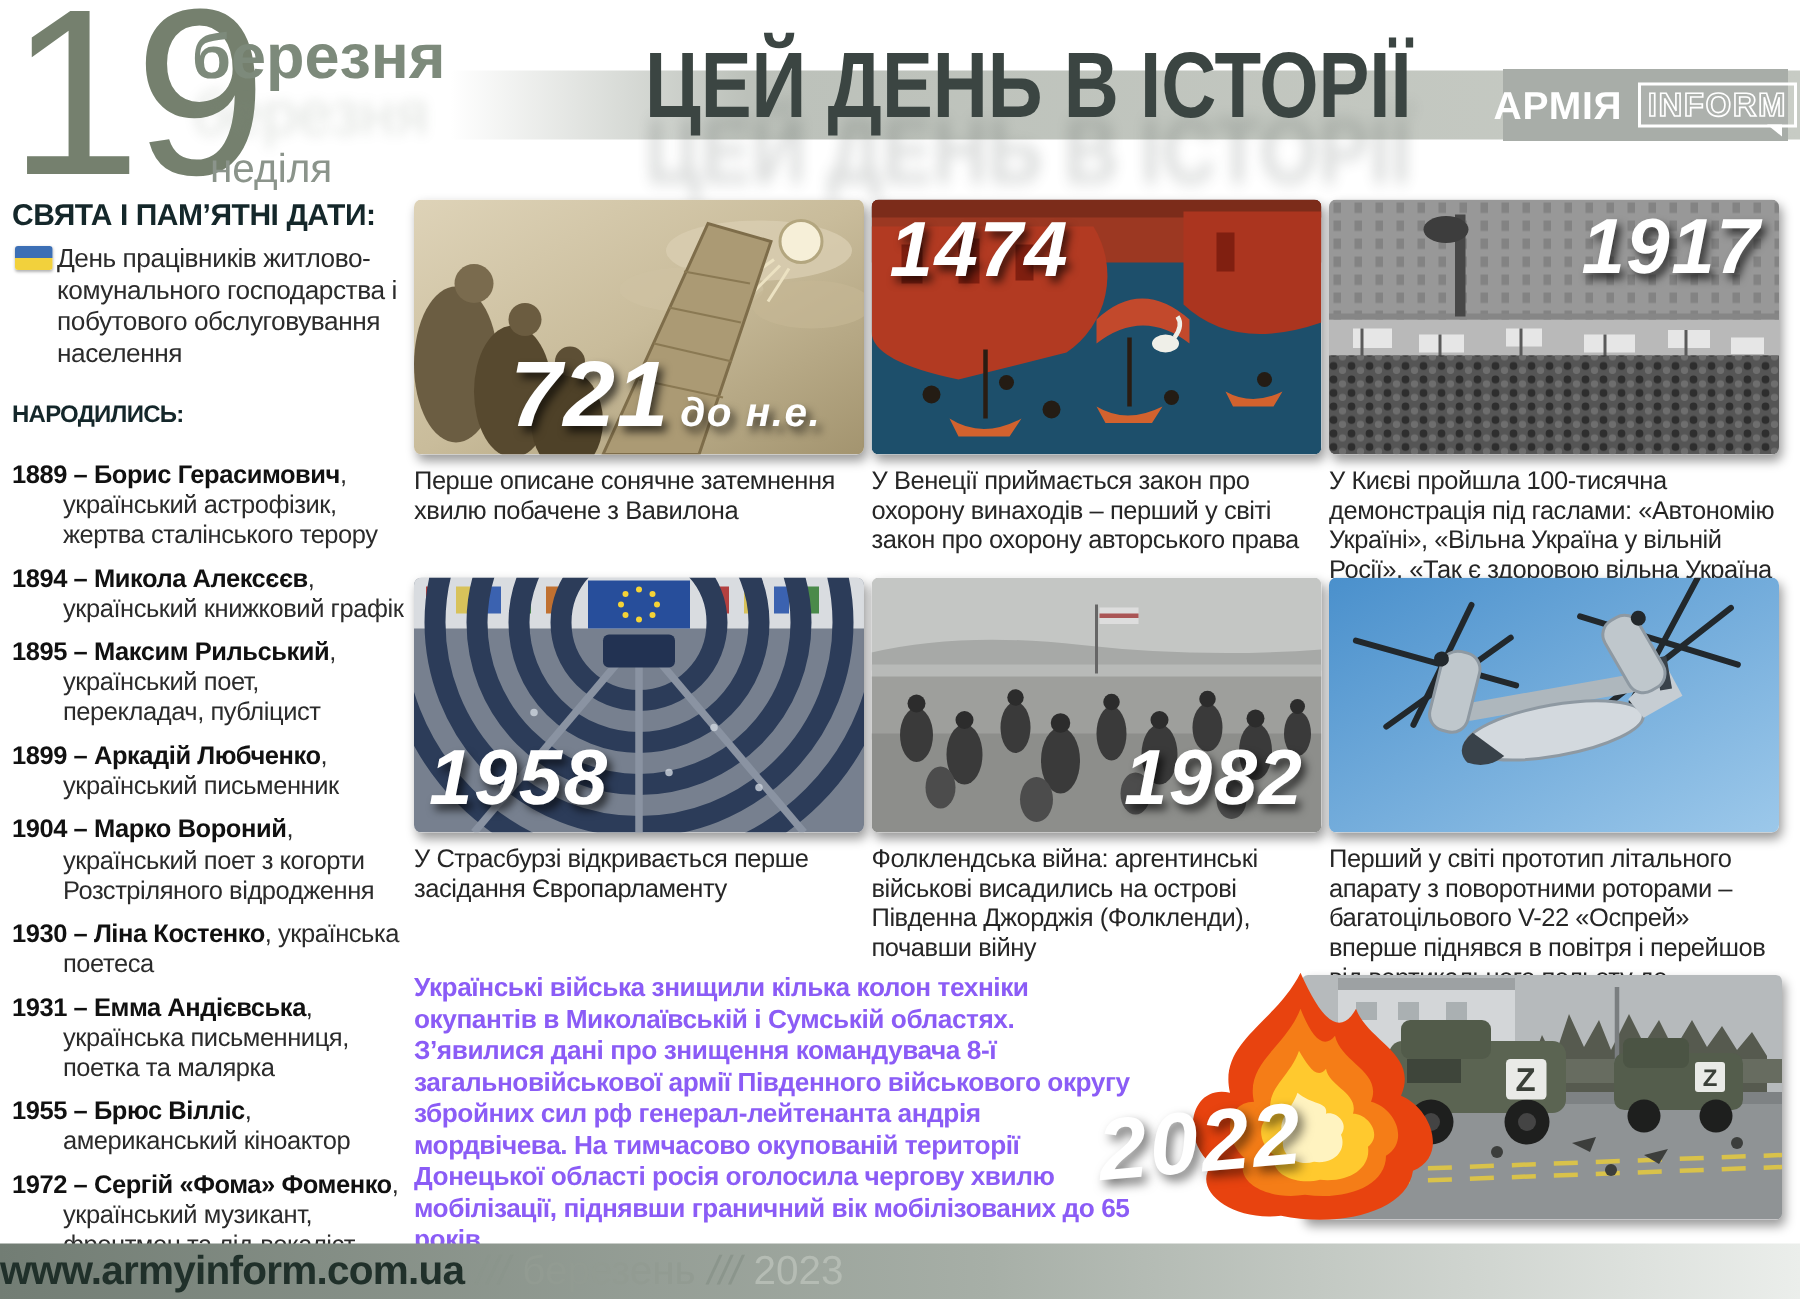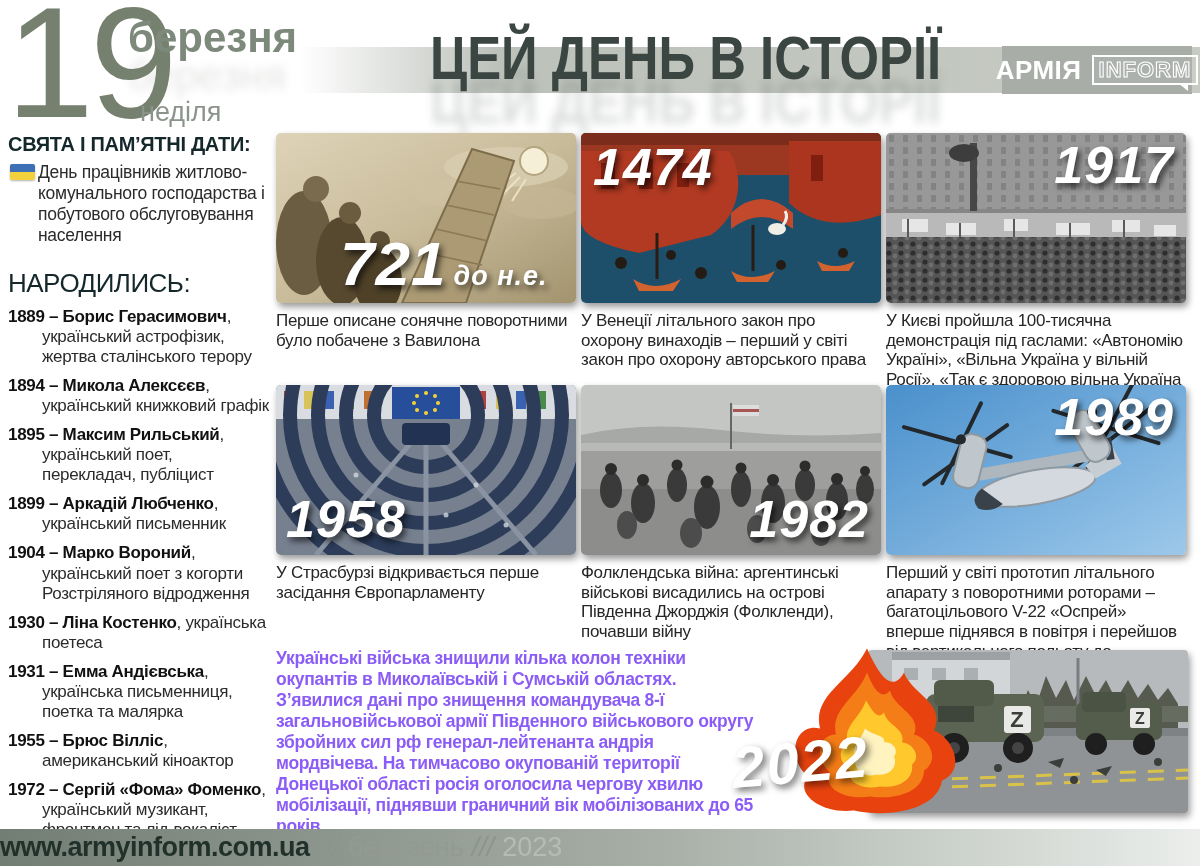--- a/index.html
+++ b/index.html
@@ -30,21 +30,21 @@
   .logo-inform::after { content:""; position:absolute; right:8px; bottom:-8px; width:0; height:0;
                  border-left:10px solid transparent; border-top:8px solid #fff; }
 
   
   .sidebar { position:absolute; left:8px; top:133px; width:262px; }
   .sb-heading { font-size:20px; font-weight:800; color:#14272a; letter-spacing:-.3px; margin-bottom:6px; }
   .holiday-wrap { position:relative; padding-left:30px; font-size:17.5px; line-height:1.2;
                   color:#2b2b2b; letter-spacing:-.3px; }
   .flag { position:absolute; left:2px; top:2px; width:25px; height:16px; border-radius:2px;
           background:linear-gradient(#3c6fb5 50%, #f2d13c 50%); box-shadow:0 1px 2px rgba(0,0,0,.3); }
-  .born-heading { font-size:26px; font-weight:400; color:#14272a; margin:22px 0 8px 0; letter-spacing:-.5px; }
+  .born-heading { font-size:16px; font-weight:700; color:#14272a; margin:22px 0 21px 0; letter-spacing:-.5px; }
   .birth { font-size:17px; line-height:1.18; color:#2b2b2b; padding-left:34px; text-indent:-34px;
            margin-bottom:9px; letter-spacing:-.3px; }
   .birth b { color:#111; }
 
   
   .card { position:absolute; width:300px; }
   .card-img { position:relative; width:300px; height:170px; border-radius:5px; overflow:hidden;
               box-shadow:2px 4px 7px rgba(0,0,0,.4); }
   .card-img svg { display:block; width:100%; height:100%; }
   .year-label { position:absolute; color:#fff; font-style:italic; font-weight:800; font-size:52px;
@@ -144,21 +144,21 @@
         </g>
         <ellipse cx="28" cy="110" rx="28" ry="52" fill="#6b5d42"></ellipse>
         <ellipse cx="66" cy="128" rx="26" ry="44" fill="#57492f"></ellipse>
         <ellipse cx="102" cy="148" rx="24" ry="34" fill="#4e4128"></ellipse>
         <circle cx="40" cy="56" r="13" fill="#7a6b4e"></circle>
         <circle cx="74" cy="80" r="11" fill="#6b5c40"></circle>
         <circle cx="104" cy="108" r="10" fill="#5d4f35"></circle>
       </svg>
       <div class="year-label pos-bc"><span>721</span><span class="suffix">до н.е.</span></div>
     </div>
-    <div class="caption">Перше описане сонячне поворотними було побачене з Вавилона</div>
+    <div class="caption">Перше описане сонячне затемнення хвилю побачене з Вавилона</div>
   </div>
 
   <div class="card" style="left:581px;top:133px">
     <div class="card-img">
       <svg viewBox="0 0 300 170" preserveAspectRatio="none">
         <rect width="300" height="170" fill="#1d4f6b"></rect>
         <rect width="300" height="42" fill="#9c3822"></rect>
         <rect width="300" height="12" fill="#7c2c1a"></rect>
         <path d="M0,18 h148 a62,62 0 0 1 -18,84 L58,120 Q0,108 0,88 Z" fill="#b23a22"></path>
         <path d="M208,8 h92 v74 q-58,20 -92,-12 z" fill="#ab351f"></path>
@@ -183,21 +183,21 @@
         <g fill="#241c14">
           <circle cx="40" cy="130" r="6"></circle>
             <circle cx="120" cy="140" r="6"></circle>
             <circle cx="200" cy="132" r="5"></circle>
           <circle cx="262" cy="120" r="5"></circle>
             <circle cx="90" cy="122" r="5"></circle>
         </g>
       </svg>
       <div class="year-label pos-tl"><span>1474</span></div>
     </div>
-    <div class="caption">У Венеції літального закон про охорону винаходів – перший у світі закон про охорону авторського права</div>
+    <div class="caption">У Венеції приймається закон про охорону винаходів – перший у світі закон про охорону авторського права</div>
   </div>
 
   <div class="card" style="left:886px;top:133px">
     <div class="card-img">
       <svg viewBox="0 0 300 170" preserveAspectRatio="none">
         <defs>
           <pattern id="win" width="14" height="12" patternUnits="userSpaceOnUse">
             <rect width="14" height="12" fill="none"></rect>
               <rect x="3" y="2" width="5" height="7" fill="#7c7c7c"></rect>
           </pattern>
@@ -360,21 +360,20 @@
           <rect x="224" y="66" width="8" height="22" fill="#39424a"></rect>
           <path d="M96,94 q-14,8 -7,19 q12,7 25,0 z" fill="#39424a"></path>
           <g fill="#bfc7cc" stroke="#8e99a2" stroke-width="2">
             <rect x="76" y="38" width="26" height="54" rx="11" transform="rotate(24 89 65)"></rect>
             <rect x="198" y="34" width="26" height="54" rx="11" transform="rotate(-20 211 61)"></rect>
           </g>
           <circle cx="84" cy="42" r="5" fill="#22282c"></circle>
             <circle cx="218" cy="38" r="5" fill="#22282c"></circle>
         </g>
       </svg>
-      <div class="year-label pos-tr"><span>1989</span></div>
     </div>
     <div class="caption">Перший у світі прототип літального апарату з поворотними роторами – багатоцільового V-22 «Оспрей» вперше піднявся в повітря і перейшов від вертикального польоту до горизонтального</div>
   </div>
 
   <div class="feature-text">Українські війська знищили кілька колон техніки окупантів в Миколаївській і Сумській областях. З’явилися дані про знищення командувача 8-ї загальновійськової армії Південного військового округу збройних сил рф генерал-лейтенанта андрія мордвічева. На тимчасово окупованій території Донецької області росія оголосила чергову хвилю мобілізації, піднявши граничний вік мобілізованих до 65 років.</div>
 
   <div class="feature-photo">
     <svg viewBox="0 0 320 163" preserveAspectRatio="none">
       <rect width="320" height="163" fill="#b6babc"></rect>
       <rect x="24" y="6" width="118" height="50" fill="#d3d6d8"></rect>

